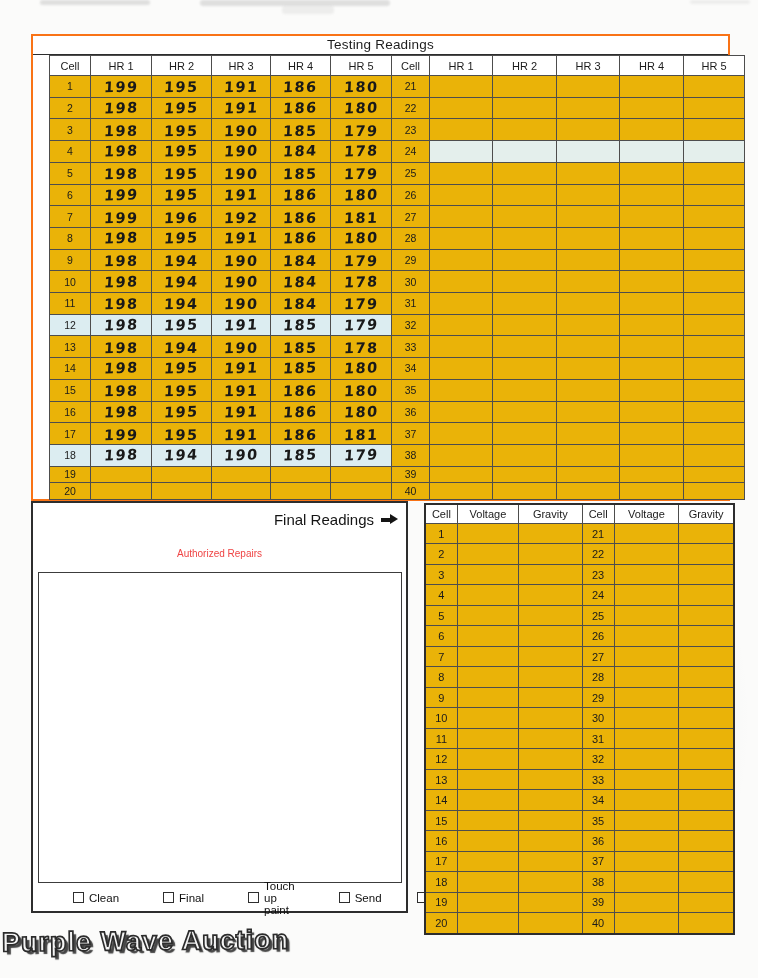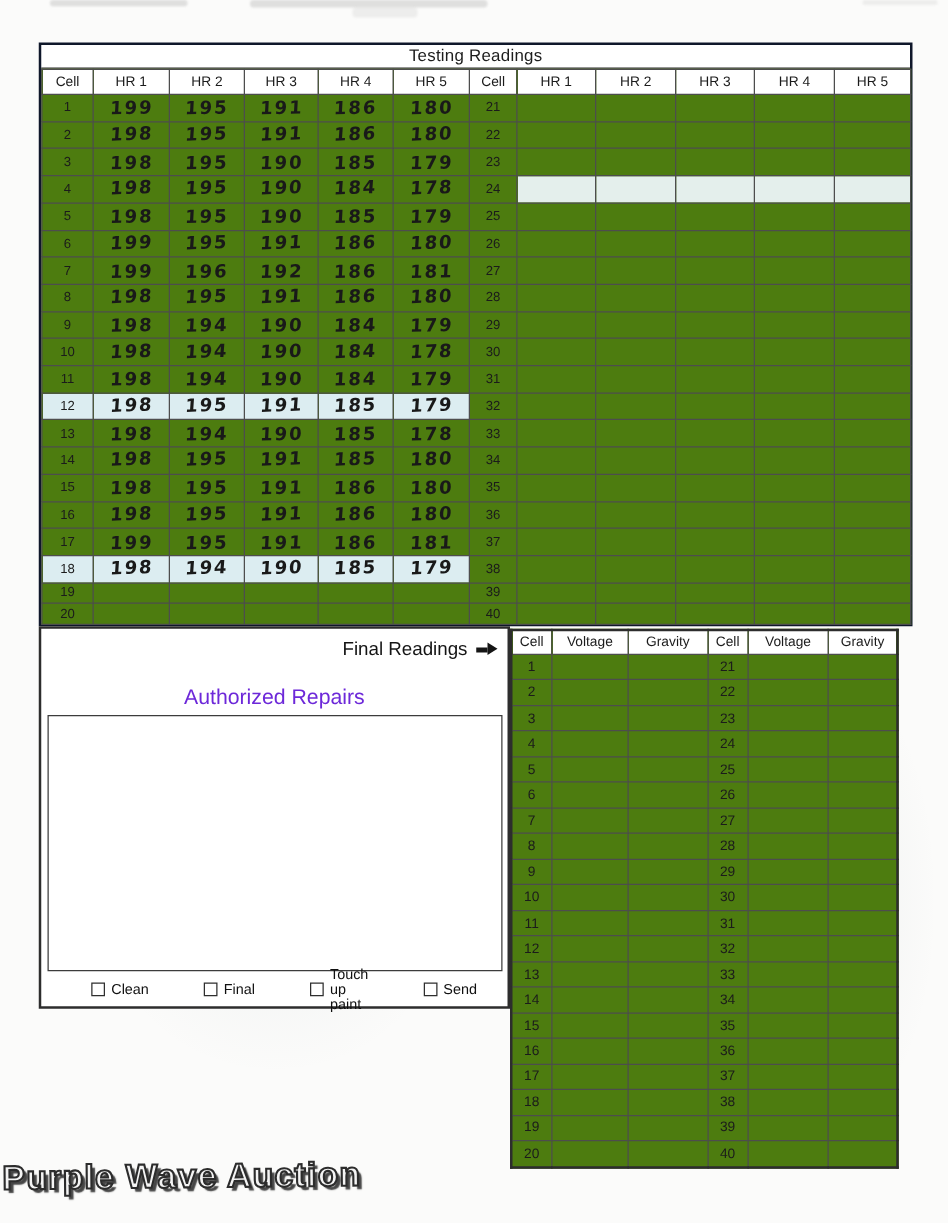--- a/index.html
+++ b/index.html
@@ -7,54 +7,54 @@
     width:758px;height:978px;position:relative;overflow:hidden;
     background:#fbfbfa;font-family:"Liberation Sans",sans-serif;
   }
   
   .scan-strip{position:absolute;background:rgba(150,150,150,.28);border-radius:3px;filter:blur(1px);}
   .ghost{position:absolute;background:radial-gradient(ellipse at center,rgba(110,130,140,.07),rgba(110,130,140,0) 70%);}
 
   
   .testing-section{
     position:absolute;left:31px;top:34px;width:699px;height:467px;
-    border:2px solid #0f172a;box-sizing:border-box;background:#fff;
+    border:2px solid #f97316;box-sizing:border-box;background:#fff;
   }
   .testing-title{
     height:18px;line-height:18px;text-align:center;font-size:13.5px;color:#1d1d1d;
     border-bottom:1.5px solid #2d2d2d;letter-spacing:.2px;
   }
-  table.grid{border-collapse:collapse;table-layout:fixed;width:100%;background:#4d7c0f;}
+  table.grid{border-collapse:collapse;table-layout:fixed;width:100%;background:#eab308;margin-left:16px;}
   #testing-grid{height:445px;}
   .grid th,.grid td{border:1px solid #4d4d4d;padding:0;overflow:hidden;white-space:nowrap;}
   .grid th{font-size:11px;font-weight:normal;color:#1b1b1b;height:19px;background:#fff;}
   .cellnum{font-size:10.5px;text-align:center;color:#1b1b1b;}
   .hand{
     font-family:"DejaVu Sans",sans-serif;font-size:14.5px;font-weight:bold;
     color:#191919;text-align:center;letter-spacing:1.5px;
   }
   .hand>span{display:inline-block;transform:rotate(-2deg) skewX(-6deg);}
   tr:nth-child(odd) .hand>span{transform:rotate(-1deg) skewX(-4deg) translateY(1px);}
 
   
   .left-box{
-    position:absolute;left:31px;top:501px;width:377px;height:306px;
+    position:absolute;left:31px;top:501px;width:377px;height:412px;
     border:2px solid #2d2d2d;box-sizing:border-box;background:#fff;
   }
   .final-label{
     position:absolute;top:8px;right:8px;font-size:15px;color:#141414;
     display:flex;align-items:center;
   }
   .arrow-icon{display:inline-block;width:17px;height:11px;position:relative;margin-left:7px;}
   .arrow-icon b{position:absolute;left:0;top:3.5px;width:9px;height:4px;background:#151515;}
   .arrow-icon i{
     position:absolute;right:0;top:0;width:0;height:0;
     border-left:8px solid #151515;border-top:5.5px solid transparent;border-bottom:5.5px solid transparent;
   }
-  .repairs-title{position:absolute;top:45px;left:0;right:0;text-align:center;font-size:17px;color:#6d28d9;}
+  .repairs-title{position:absolute;top:45px;left:0;right:0;text-align:center;font-size:10px;color:#ef4444;}
   .repairs-box{position:absolute;left:5px;right:4px;top:69px;bottom:28px;border:1.5px solid #3c3c3c;background:#fff;}
   .checkbox-row{
     position:absolute;left:7px;right:2px;bottom:3px;height:21px;
     display:flex;align-items:center;font-size:11.5px;color:#101010;
   }
   .cb-item{display:flex;align-items:center;margin-right:11px;margin-left:33px;}
   .cb-item.gap{margin-left:24px;}
   .cb{width:11px;height:11px;border:1.6px solid #2e2e2e;margin-right:5px;flex:none;background:#fff;box-sizing:border-box;}
 
   

